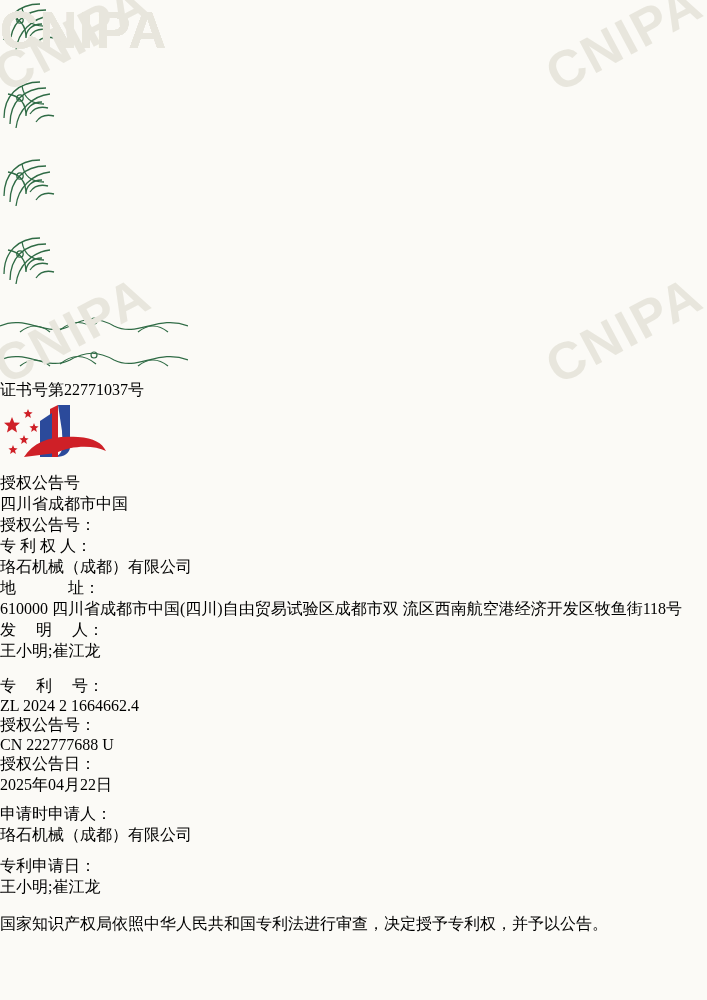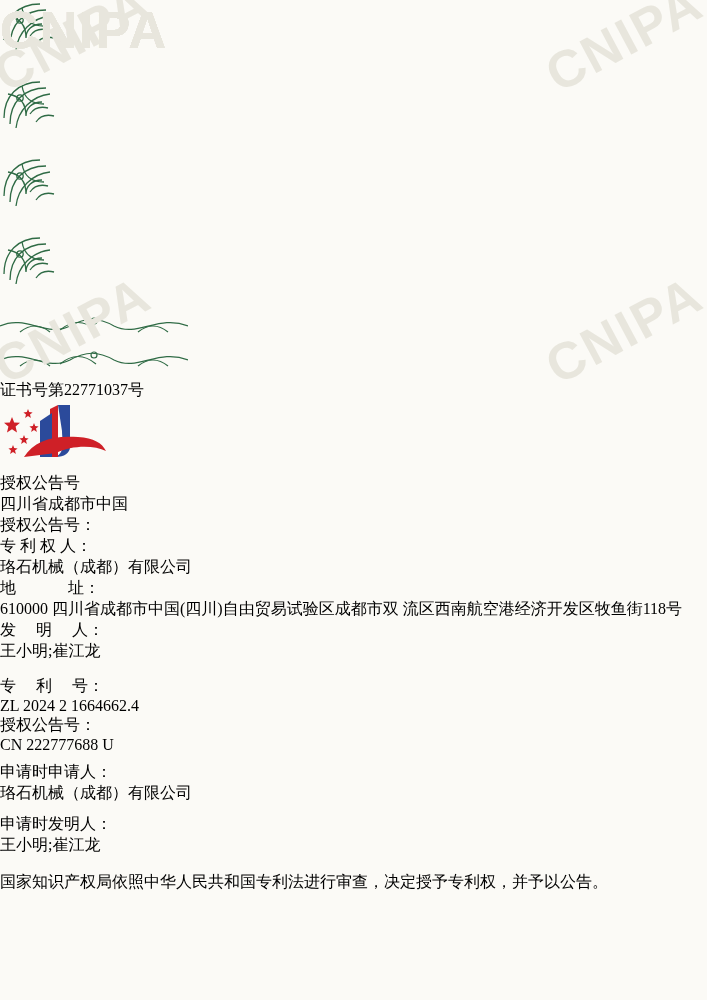--- a/index.html
+++ b/index.html
@@ -190,33 +190,37 @@
         <div class="lbl">专　 利　 号：</div>
         <div class="val">ZL 2024 2 1664662.4</div>
       </div>
       <div class="col-b">
         <div class="lbl">授权公告号：</div>
         <div class="val">CN 222777688 U</div>
       </div>
     </div>
 
     <div class="two-col">
+      <div class="col-b">
+        <div class="lbl">授权公告日：</div>
+        <div class="val">2025年04月22日</div>
+      </div>
     </div>
 
     <div style="height:8px"></div>
 
     <div class="row">
       <div class="lbl sp" style="width:112px;flex:0 0 112px">申请时申请人：</div>
       <div class="val">珞石机械（成都）有限公司</div>
     </div>
 
     <div style="height:10px"></div>
 
     <div class="row">
-      <div class="lbl sp" style="width:112px;flex:0 0 112px">申请时发明人：</div>
+      <div class="lbl sp" style="width:112px;flex:0 0 112px">专利申请日：</div>
       <div class="val">王小明;崔江龙</div>
     </div>
 
   </div>
 
   <div class="statement">
     <p class="indent">国家知识产权局依照中华人民共和国专利法进行审查，决定授予专利权，并予以公告。</p>
 
   </div>
 

